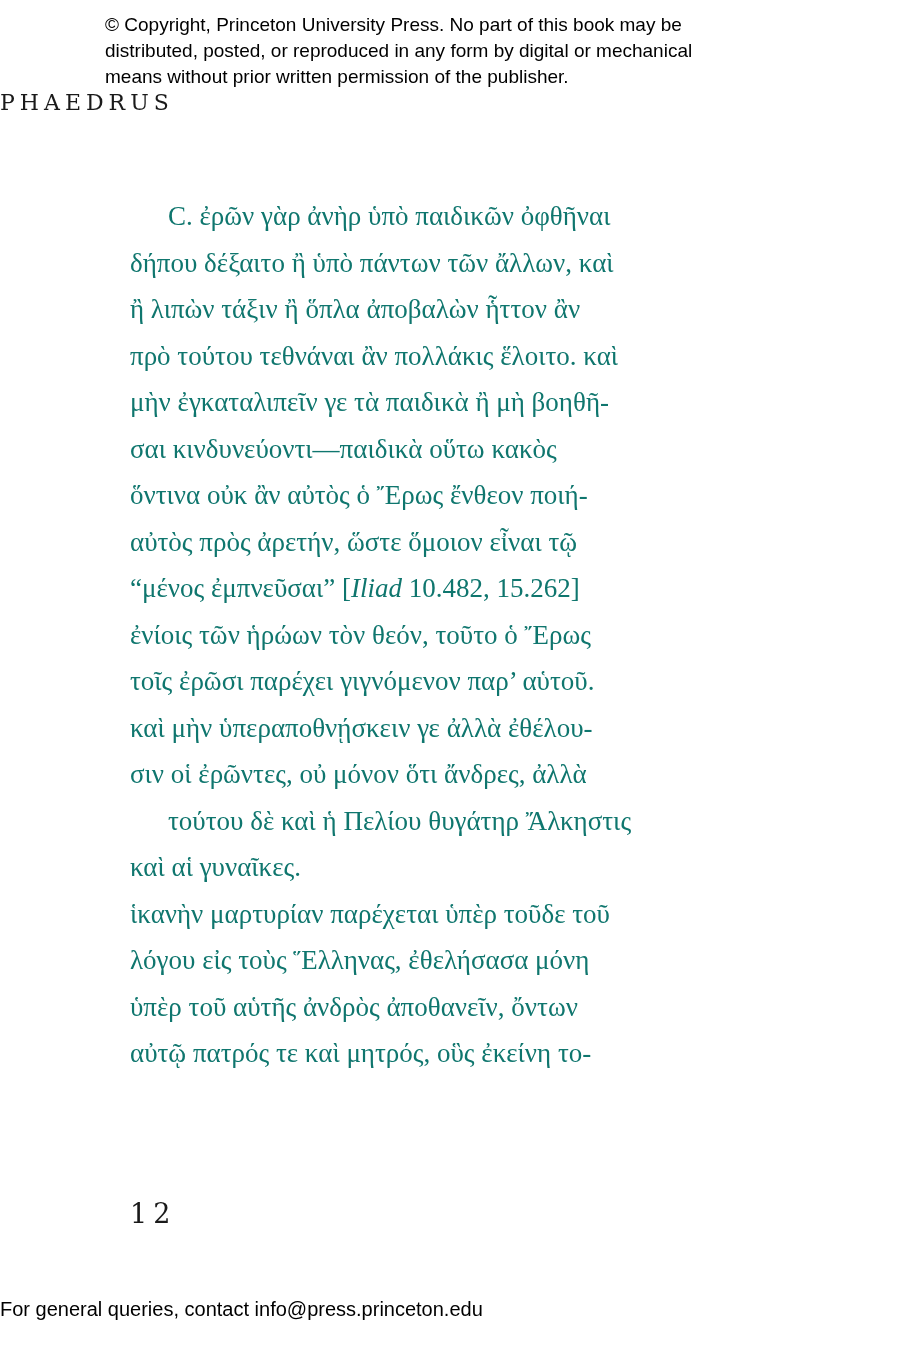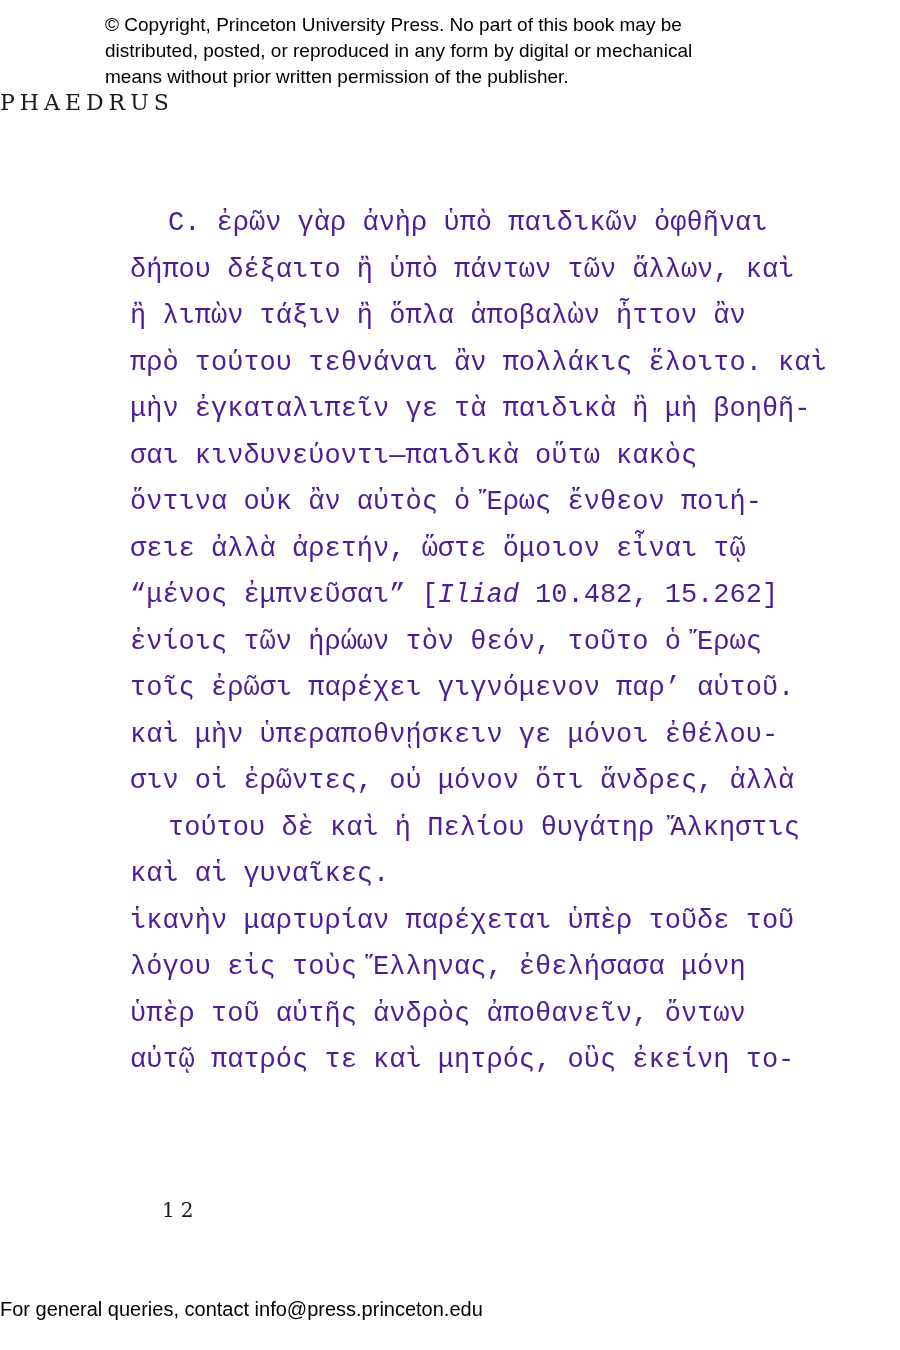--- a/index.html
+++ b/index.html
@@ -32,40 +32,39 @@
     left: 0;
     width: 900px;
     text-align: left;
     font-family: "DejaVu Serif", serif;
     font-size: 22px;
     letter-spacing: 5px;
     color: #1a1a1a;
   }
   .text-block {
     position: absolute;
-    top: 200px;
+    top: 193px;
     left: 130px;
     width: 660px;
-    font-family: Liberation Mono, monospace;
+    font-family: Liberation Serif, serif;
     font-size: 27px;
     line-height: 46.5px;
-    color: #4c1d95;
+    color: #0f766e;
   }
   .text-block .line { white-space: nowrap; }
   .text-block .line.indent { padding-left: 38px; }
   .text-block .italic { font-style: italic; }
   .page-number {
     position: absolute;
     top: 1198px;
     left: 130px;
     font-family: "DejaVu Serif", serif;
-    font-size: 20px;
+    font-size: 27px;
     letter-spacing: 6px;
     color: #1a1a1a;
-    margin-left: 32px;
   }
   .footer {
     position: absolute;
     top: 1298px;
     left: 0;
     width: 900px;
     text-align: left;
     font-family: "Liberation Sans", sans-serif;
     font-size: 20px;
     color: #000000;
@@ -85,25 +84,25 @@
   <div class="running-head">PHAEDRUS</div>
 
   <div class="text-block">
       <div class="line indent"><span>C. ἐρῶν γὰρ ἀνὴρ ὑπὸ παιδικῶν ὀφθῆναι</span></div>
       <div class="line"><span>δήπου δέξαιτο ἢ ὑπὸ πάντων τῶν ἄλλων, καὶ</span></div>
       <div class="line"><span>ἢ λιπὼν τάξιν ἢ ὅπλα ἀποβαλὼν ἧττον ἂν</span></div>
       <div class="line"><span>πρὸ τούτου τεθνάναι ἂν πολλάκις ἕλοιτο. καὶ</span></div>
       <div class="line"><span>μὴν ἐγκαταλιπεῖν γε τὰ παιδικὰ ἢ μὴ βοηθῆ-</span></div>
       <div class="line"><span>σαι κινδυνεύοντι—παιδικὰ οὕτω κακὸς</span></div>
       <div class="line"><span>ὅντινα οὐκ ἂν αὐτὸς ὁ Ἔρως ἔνθεον ποιή-</span></div>
-      <div class="line"><span>σειε ἀλλὰ ἀρετήν, ὥστε ὅμοιον εἶναι τῷ</span></div>
+      <div class="line"><span>αὐτὸς πρὸς ἀρετήν, ὥστε ὅμοιον εἶναι τῷ</span></div>
       <div class="line"><span>“μένος ἐμπνεῦσαι” [</span><span class="italic">Iliad</span><span> 10.482, 15.262]</span></div>
       <div class="line"><span>ἐνίοις τῶν ἡρώων τὸν θεόν, τοῦτο ὁ Ἔρως</span></div>
       <div class="line"><span>τοῖς ἐρῶσι παρέχει γιγνόμενον παρ’ αὑτοῦ.</span></div>
-      <div class="line"><span>καὶ μὴν ὑπεραποθνῄσκειν γε μόνοι ἐθέλου-</span></div>
+      <div class="line"><span>καὶ μὴν ὑπεραποθνῄσκειν γε ἀλλὰ ἐθέλου-</span></div>
       <div class="line"><span>σιν οἱ ἐρῶντες, οὐ μόνον ὅτι ἄνδρες, ἀλλὰ</span></div>
       <div class="line indent"><span>τούτου δὲ καὶ ἡ Πελίου θυγάτηρ Ἄλκηστις</span></div>
       <div class="line"><span>καὶ αἱ γυναῖκες.</span></div>
       <div class="line"><span>ἱκανὴν μαρτυρίαν παρέχεται ὑπὲρ τοῦδε τοῦ</span></div>
       <div class="line"><span>λόγου εἰς τοὺς Ἕλληνας, ἐθελήσασα μόνη</span></div>
       <div class="line"><span>ὑπὲρ τοῦ αὑτῆς ἀνδρὸς ἀποθανεῖν, ὄντων</span></div>
       <div class="line"><span>αὐτῷ πατρός τε καὶ μητρός, οὓς ἐκείνη το-</span></div>
     </div>
 
   <div class="page-number">12</div>

